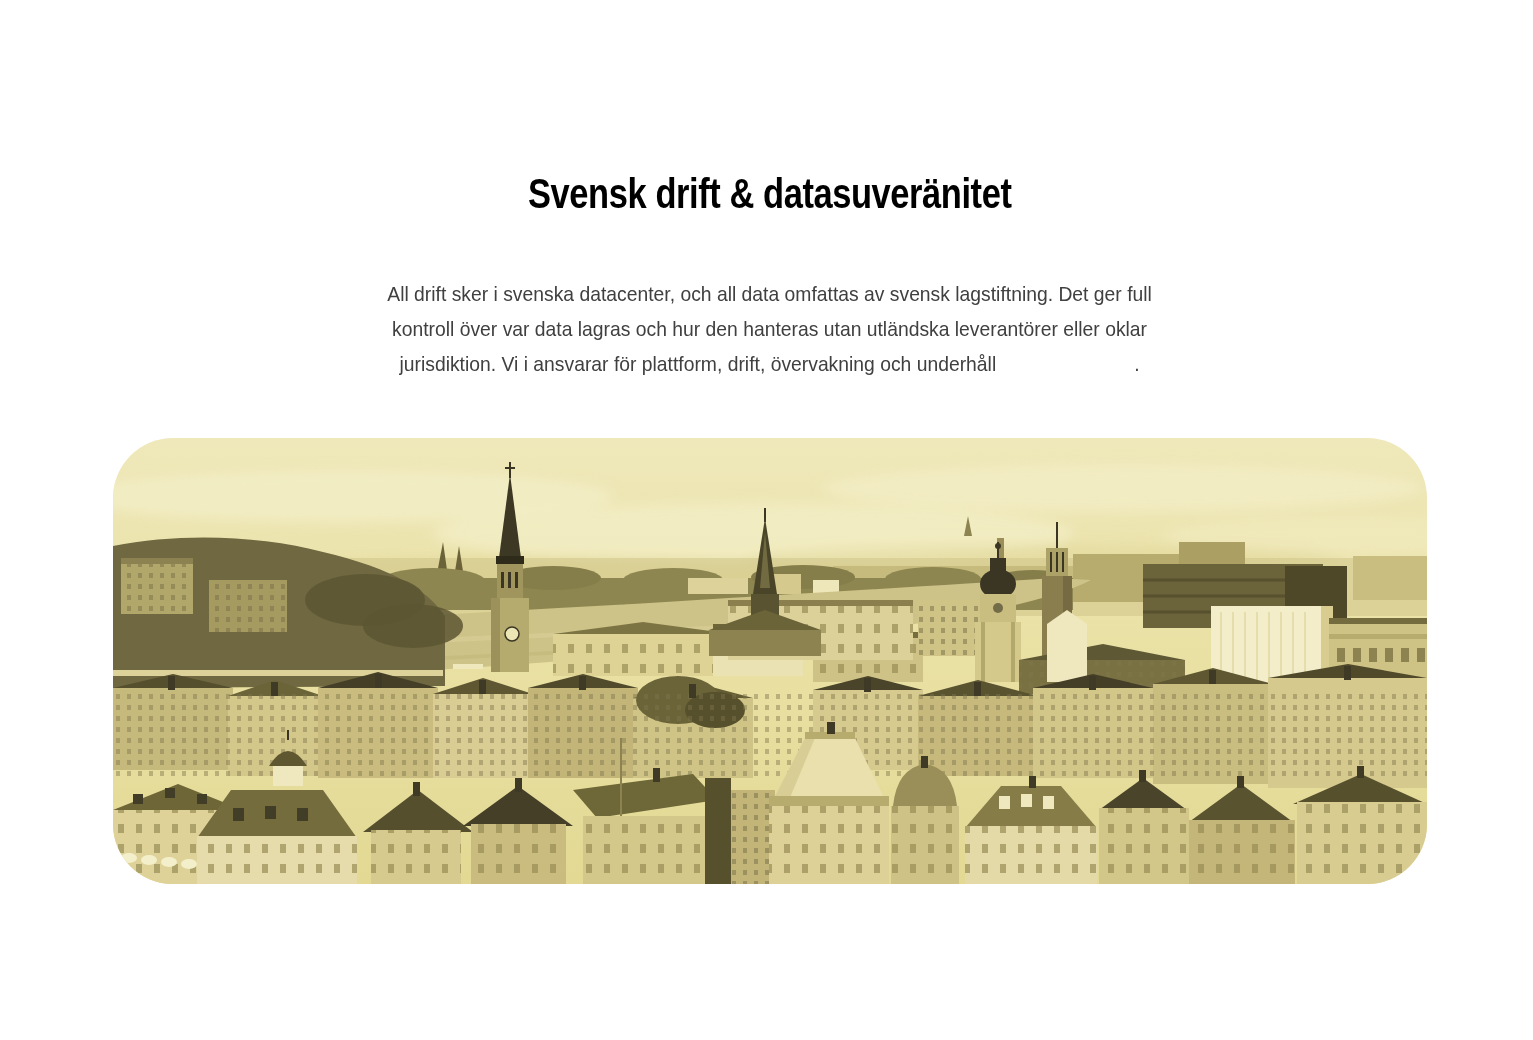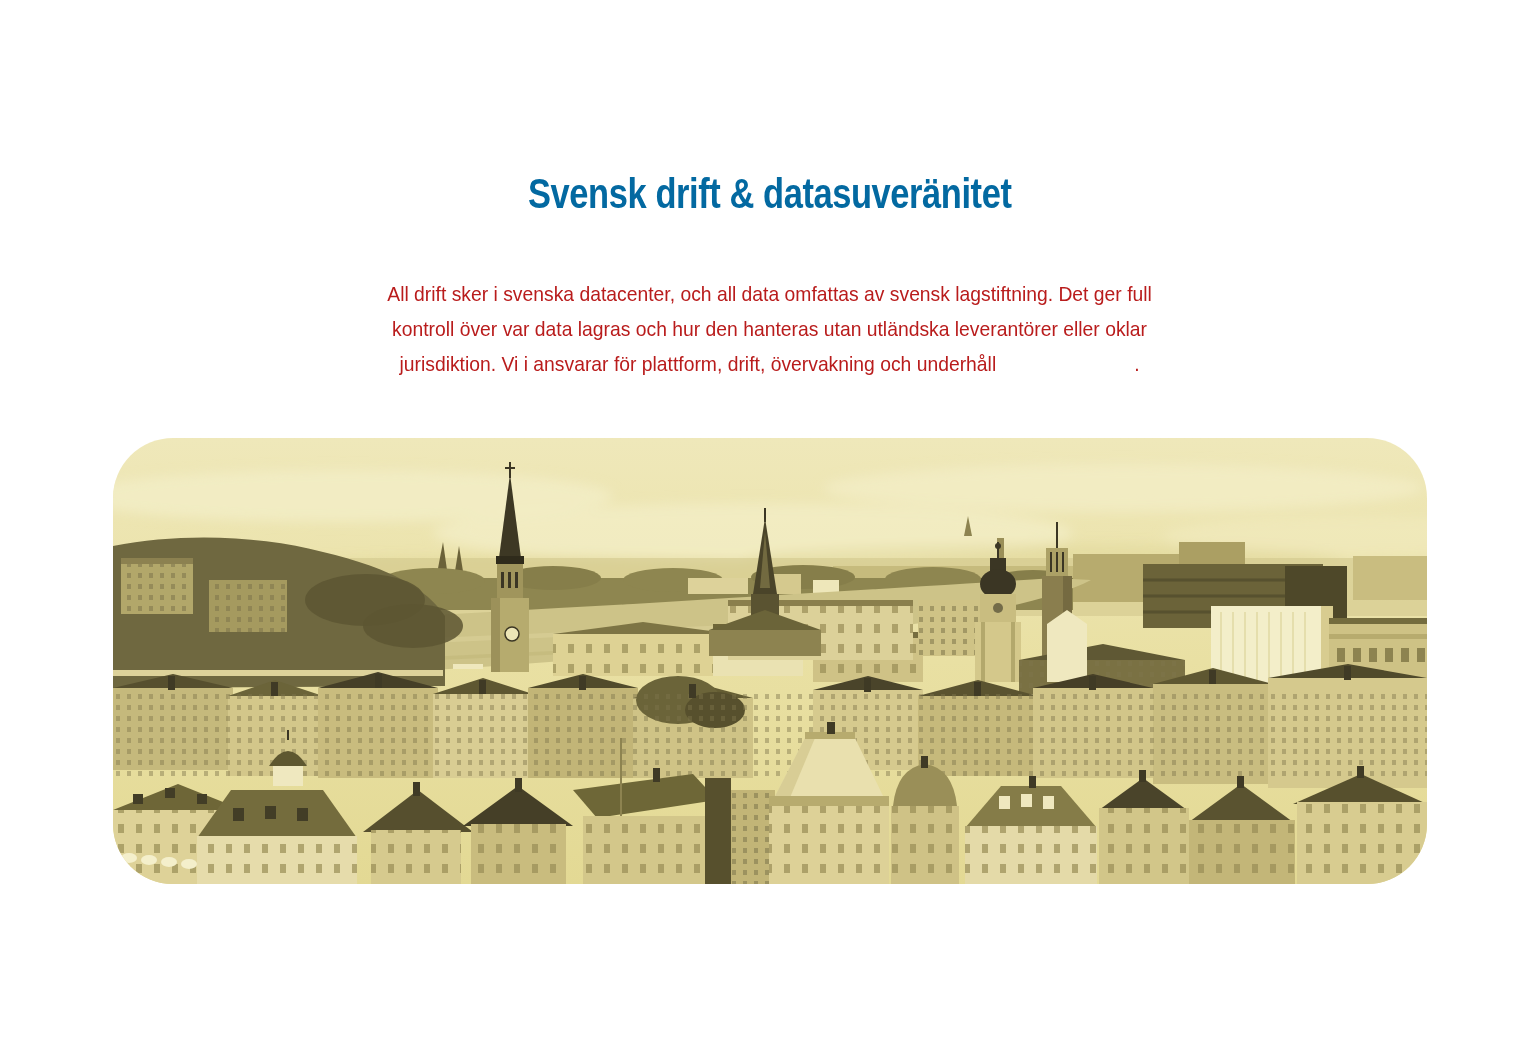--- a/index.html
+++ b/index.html
@@ -1,25 +1,25 @@
 <!DOCTYPE html>
 <html><head>
 <meta charset="utf-8">
 <style>
   * { margin:0; padding:0; box-sizing:border-box; }
   html,body { width:1533px; height:1040px; background:#ffffff; overflow:hidden;
               font-family:"Liberation Sans", sans-serif; }
   .content { width:1314px; margin-left:113px; }
 
-  .title { padding-top:170px; text-align:center; color:#0369a1;
+  .title { padding-top:170px; text-align:center; color:#000000;
            font-size:42px; font-weight:700; line-height:1.15; }
   .title-inner { display:inline-block; transform:scaleX(.82); transform-origin:center;
                  letter-spacing:-.5px; white-space:nowrap; }
 
-  .para { margin-top:58px; text-align:center; color:#b91c1c;
+  .para { margin-top:58px; text-align:center; color:#404040;
           font-size:21px; line-height:35px; font-weight:400; }
   .para-scale { display:inline-block; transform:scaleX(.92); transform-origin:center top; }
   .pline { display:block; white-space:nowrap; }
   .gap { display:inline-block; width:150px; height:1px; }
 
   .panorama { width:1314px; height:446px; margin-top:57px;
               border-radius:60px; overflow:hidden; position:relative; }
   .panorama svg { display:block; width:100%; height:100%; }
 </style>
 </head>

